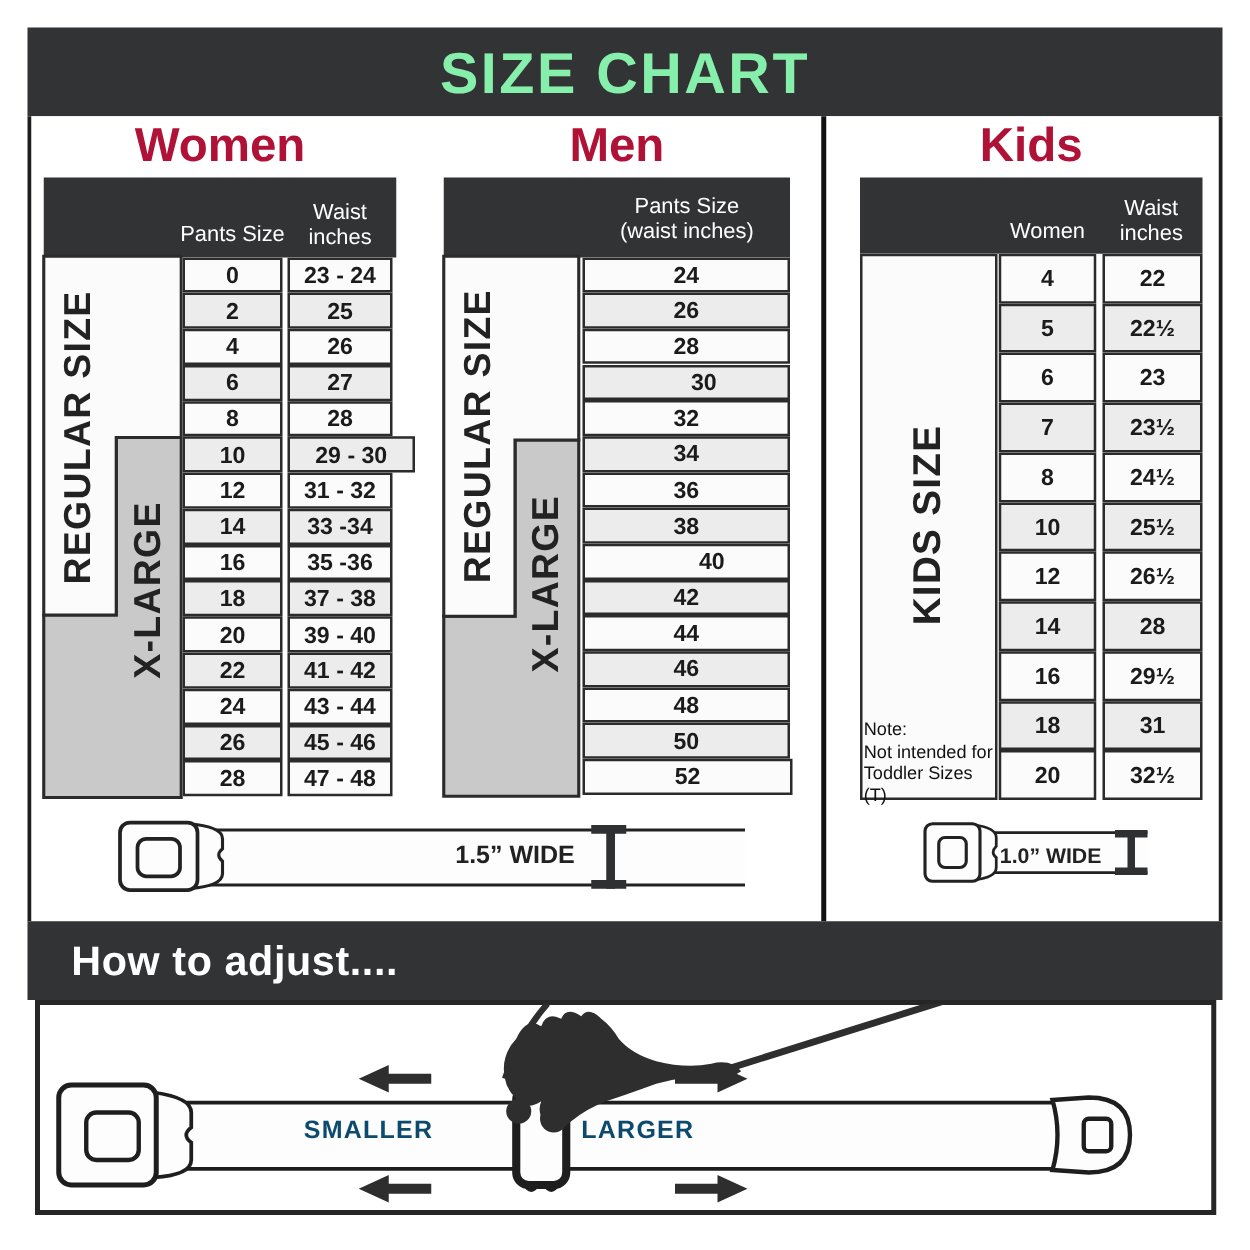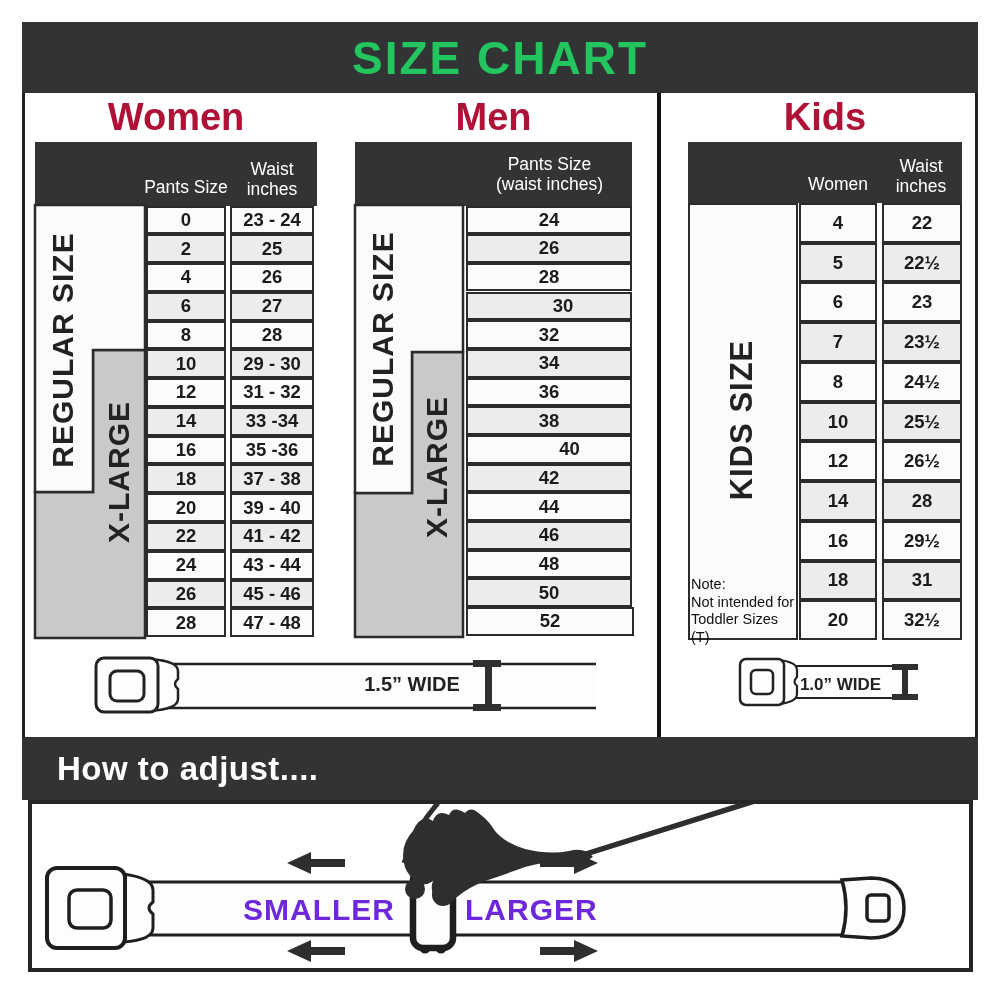--- a/index.html
+++ b/index.html
@@ -1,36 +1,36 @@
 <!DOCTYPE html>
 <html><head>
 <meta charset="utf-8">
 <style>
   html,body{margin:0;padding:0;background:#fff;}
   .page{position:relative;width:1000px;height:1000px;background:#fff;overflow:hidden;
         font-family:"Liberation Sans", sans-serif;}
   .abs{position:absolute;}
   .banner{background:#323335;display:flex;align-items:center;justify-content:center;}
-  .banner-title{color:#22c55e;font-weight:700;font-size:46px;letter-spacing:2px;}
+  .banner-title{color:#86efac;font-weight:700;font-size:46px;letter-spacing:2px;}
   .section-frame{background:#ffffff;border-left:3px solid #1f1f1f;border-right:3px solid #1f1f1f;box-sizing:border-box;}
   .divider{background:#111;}
   .gender-title{color:#b01237;font-weight:700;font-size:38px;text-align:center;}
   .thead{background:#323335;}
   .th-text{color:#fff;font-size:17.5px;font-weight:500;text-align:center;line-height:1.15;}
   .cell{position:absolute;box-sizing:border-box;border:2.5px solid #2b2b2b;background:#fbfbfb;
         display:flex;align-items:center;justify-content:center;font-weight:700;font-size:18.5px;color:#1b1b1b;}
   .cell.alt{background:#ececec;}
   .vlabel{position:absolute;display:flex;align-items:center;justify-content:center;
           font-weight:700;color:#222;letter-spacing:1px;transform:rotate(-90deg);}
   .note{font-size:14.5px;color:#111;line-height:1.22;}
   .belt-label{position:absolute;font-weight:700;color:#222;text-align:center;}
   .band{background:#323335;display:flex;align-items:center;}
   .band-title{color:#fff;font-weight:700;font-size:33px;letter-spacing:0.5px;margin-left:35px;}
   .adjust-panel{background:#fff;border:4px solid #262626;box-sizing:border-box;}
-  .strap-word{position:absolute;font-weight:700;font-size:30px;color:#6d28d9;letter-spacing:1px;}
+  .strap-word{position:absolute;font-weight:700;font-size:20px;color:#0c4a6e;letter-spacing:1px;}
 </style>
 </head>
 <body>
 
 <div class="page" id="page">
 
   <div class="abs banner" style="left:22px;top:22px;width:956px;height:71px;">
     <span class="banner-title">SIZE CHART</span>
   </div>
 
@@ -155,21 +155,21 @@
     <div class="cell" style="left: 230px; top: 205.5px; width: 84px; height: 28.77px;">23 - 24</div>
     <div class="cell alt" style="left: 146px; top: 234.27px; width: 80px; height: 28.77px;">2</div>
     <div class="cell alt" style="left: 230px; top: 234.27px; width: 84px; height: 28.77px;">25</div>
     <div class="cell" style="left: 146px; top: 263.04px; width: 80px; height: 28.77px;">4</div>
     <div class="cell" style="left: 230px; top: 263.04px; width: 84px; height: 28.77px;">26</div>
     <div class="cell alt" style="left: 146px; top: 291.81px; width: 80px; height: 28.77px;">6</div>
     <div class="cell alt" style="left: 230px; top: 291.81px; width: 84px; height: 28.77px;">27</div>
     <div class="cell" style="left: 146px; top: 320.58px; width: 80px; height: 28.77px;">8</div>
     <div class="cell" style="left: 230px; top: 320.58px; width: 84px; height: 28.77px;">28</div>
     <div class="cell alt" style="left: 146px; top: 349.35px; width: 80px; height: 28.77px;">10</div>
-    <div class="cell alt" style="left: 230px; top: 349.35px; width: 84px; height: 28.77px;">29 - 30</div>
+    <div class="cell alt" style="left: 230px; top: 349.35px; width: 102px; height: 28.77px;">29 - 30</div>
     <div class="cell" style="left: 146px; top: 378.12px; width: 80px; height: 28.77px;">12</div>
     <div class="cell" style="left: 230px; top: 378.12px; width: 84px; height: 28.77px;">31 - 32</div>
     <div class="cell alt" style="left: 146px; top: 406.89px; width: 80px; height: 28.77px;">14</div>
     <div class="cell alt" style="left: 230px; top: 406.89px; width: 84px; height: 28.77px;">33 -34</div>
     <div class="cell" style="left: 146px; top: 435.66px; width: 80px; height: 28.77px;">16</div>
     <div class="cell" style="left: 230px; top: 435.66px; width: 84px; height: 28.77px;">35 -36</div>
     <div class="cell alt" style="left: 146px; top: 464.43px; width: 80px; height: 28.77px;">18</div>
     <div class="cell alt" style="left: 230px; top: 464.43px; width: 84px; height: 28.77px;">37 - 38</div>
     <div class="cell" style="left: 146px; top: 493.2px; width: 80px; height: 28.77px;">20</div>
     <div class="cell" style="left: 230px; top: 493.2px; width: 84px; height: 28.77px;">39 - 40</div>

